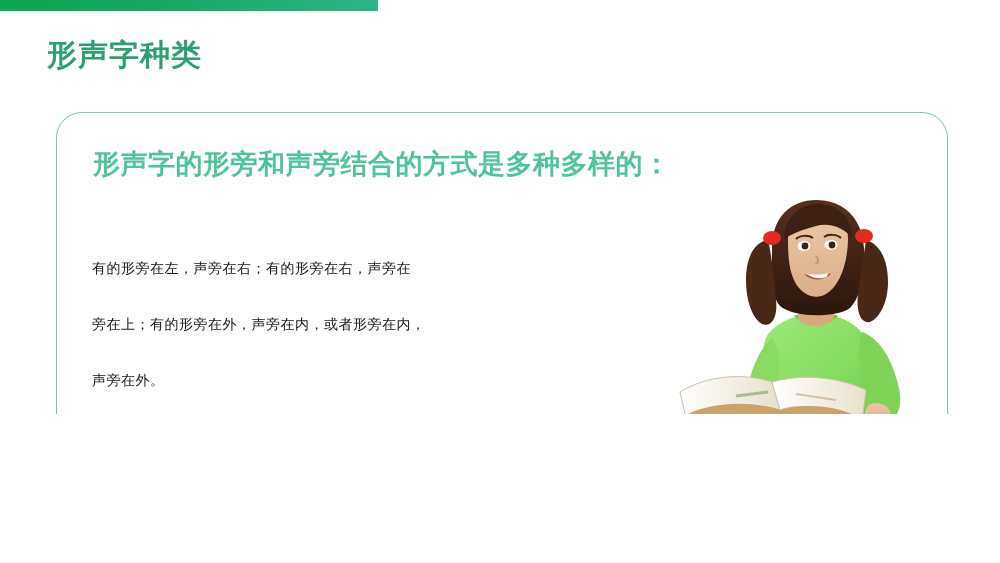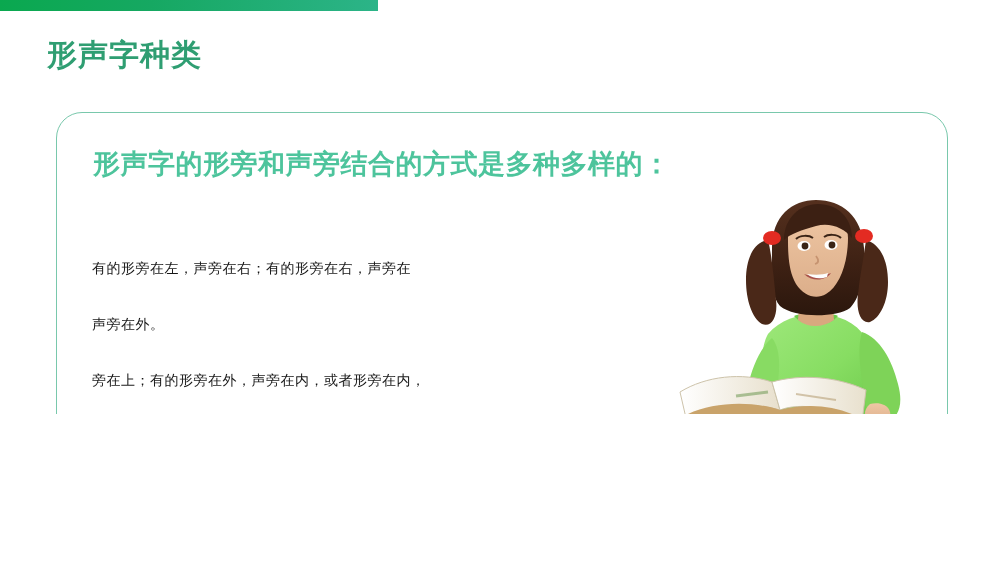--- a/index.html
+++ b/index.html
@@ -106,22 +106,22 @@
   <div class="top-bar"></div>
 
   <div class="slide-title">形声字种类</div>
 
   <div class="content-frame"></div>
 
   <div class="frame-heading">形声字的形旁和声旁结合的方式是多种多样的：</div>
 
   <div class="body-text">
     <span class="ln">有的形旁在左，声旁在右；有的形旁在右，声旁在</span>
+    <span class="ln">旁在上；有的形旁在外，声旁在内，或者形旁在内，</span>
     <span class="ln">声旁在外。</span>
-    <span class="ln">旁在上；有的形旁在外，声旁在内，或者形旁在内，</span>
   </div>
 
   <div class="photo">
     <svg width="260" height="314" viewBox="0 0 260 314" xmlns="http://www.w3.org/2000/svg">
       <defs>
         <linearGradient id="shirtG" x1="0" y1="0" x2="1" y2="1">
           <stop offset="0%" stop-color="#9ee87b"></stop>
           <stop offset="55%" stop-color="#87dd62"></stop>
           <stop offset="100%" stop-color="#6cc84a"></stop>
         </linearGradient>

